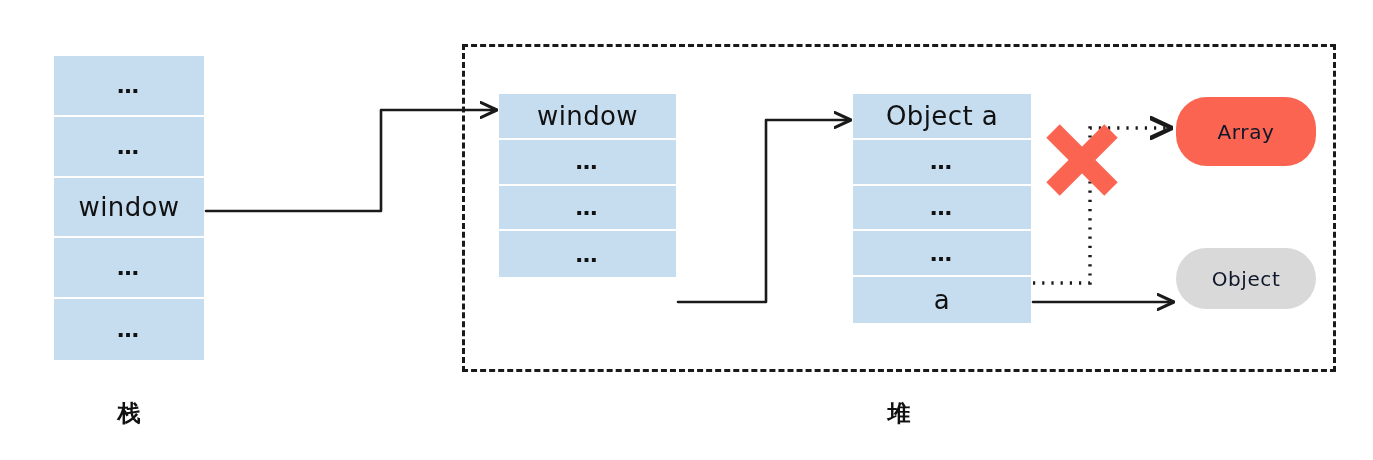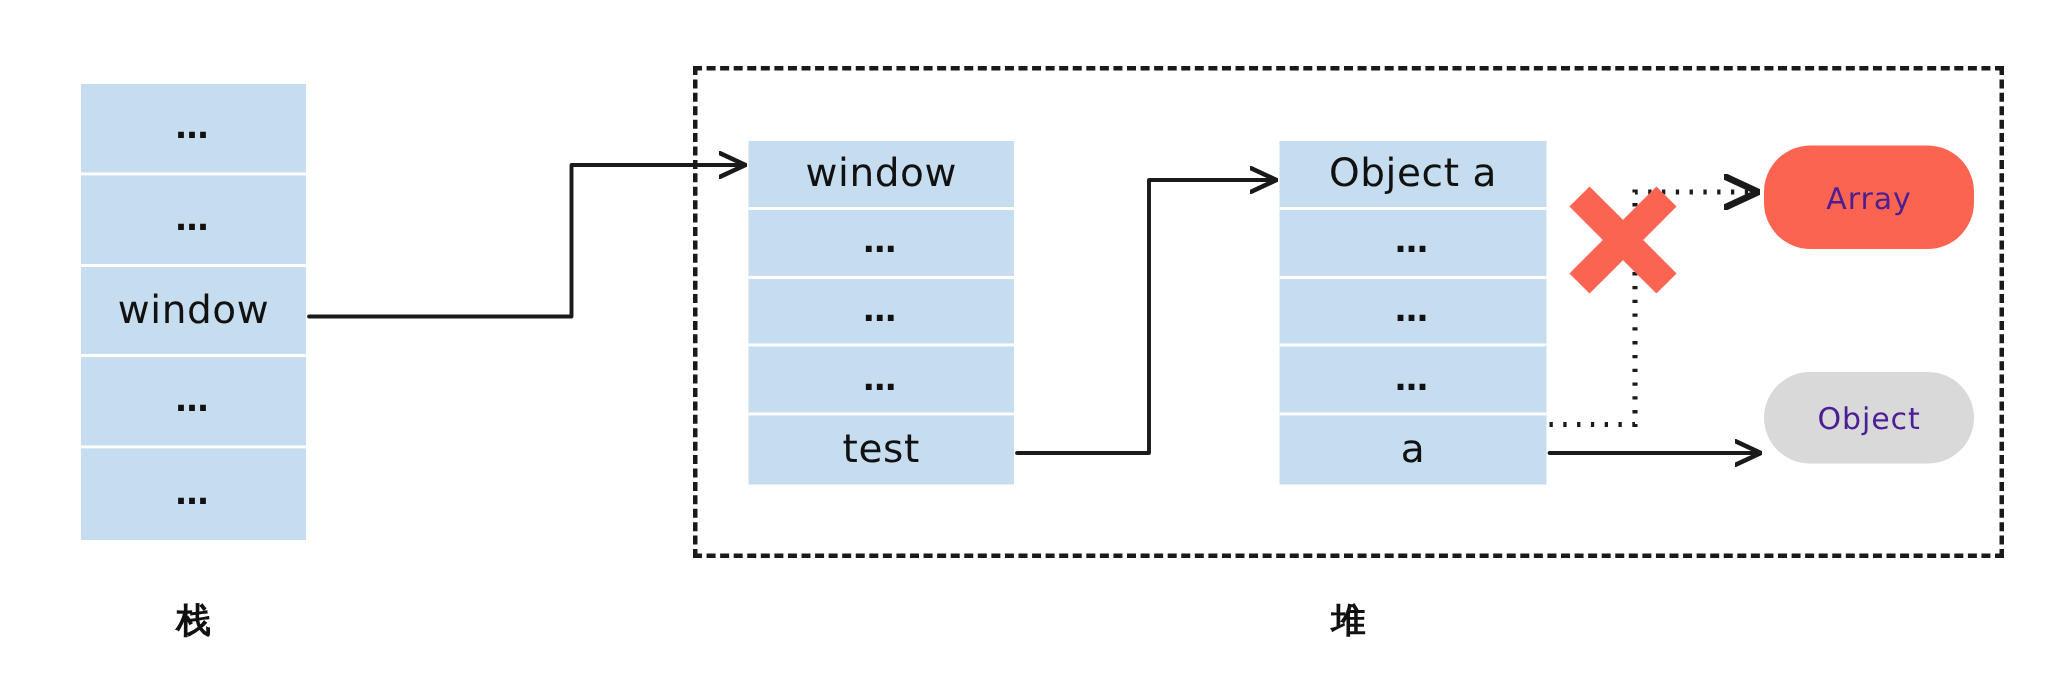--- a/index.html
+++ b/index.html
@@ -93,21 +93,21 @@
   }
   #object-a-table .cell { height: 45.8px; }
 
   
   .valuebox {
     position: absolute;
     display: flex;
     align-items: center;
     justify-content: center;
     font-size: 20px;
-    color: #4c1d95;
+    color: #0f172a;
     box-sizing: border-box;
     letter-spacing: 0.6px;
     border-radius: 31px;
   }
   #array-box {
     left: 1176px;
     top: 97px;
     width: 140px;
     height: 69px;
     background: #fa6450;
@@ -183,21 +183,20 @@
     <div class="cell dots">…</div>
   </div>
 
   <div id="stack-caption" class="caption">栈</div>
 
   <div id="window-obj-table" class="celltable">
     <div class="cell label">window</div>
     <div class="cell dots">…</div>
     <div class="cell dots">…</div>
     <div class="cell dots">…</div>
-    <div class="cell label">test</div>
   </div>
 
   <div id="object-a-table" class="celltable">
     <div class="cell label">Object a</div>
     <div class="cell dots">…</div>
     <div class="cell dots">…</div>
     <div class="cell dots">…</div>
     <div class="cell label">a</div>
   </div>
 

